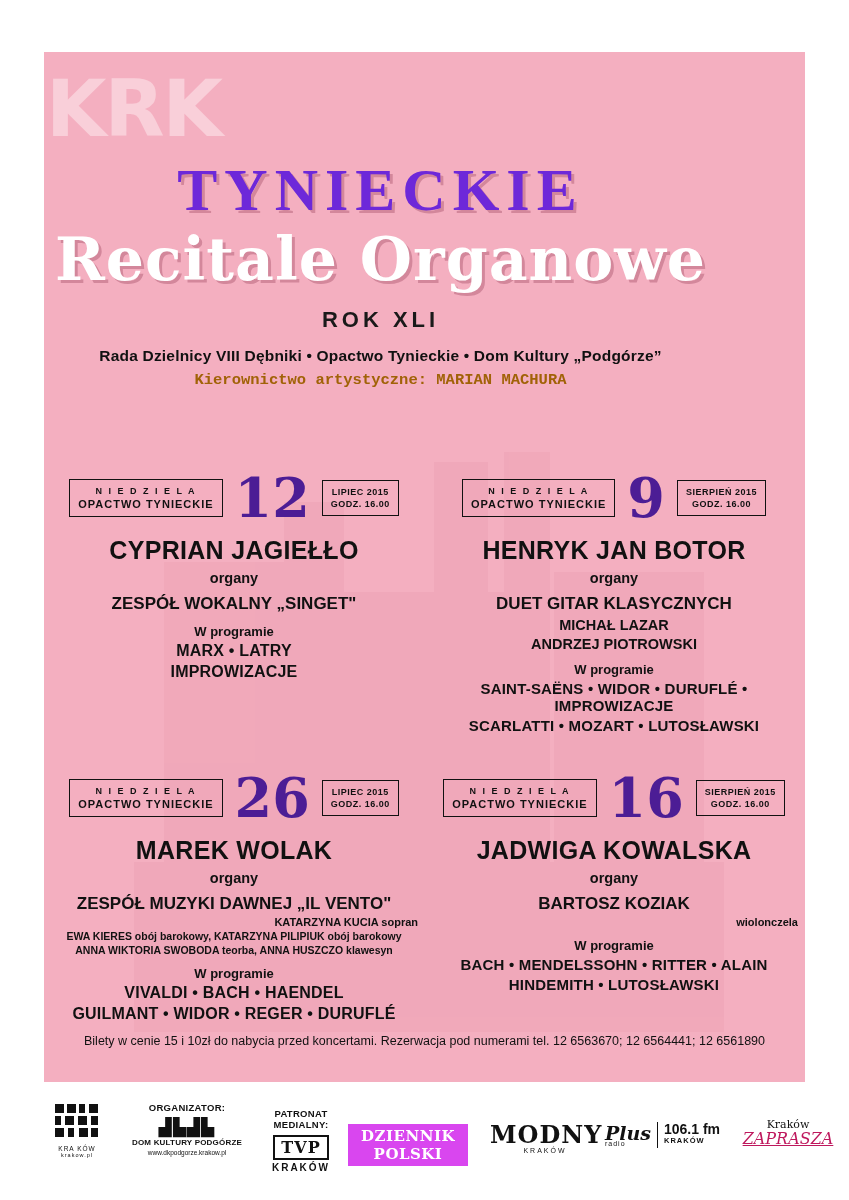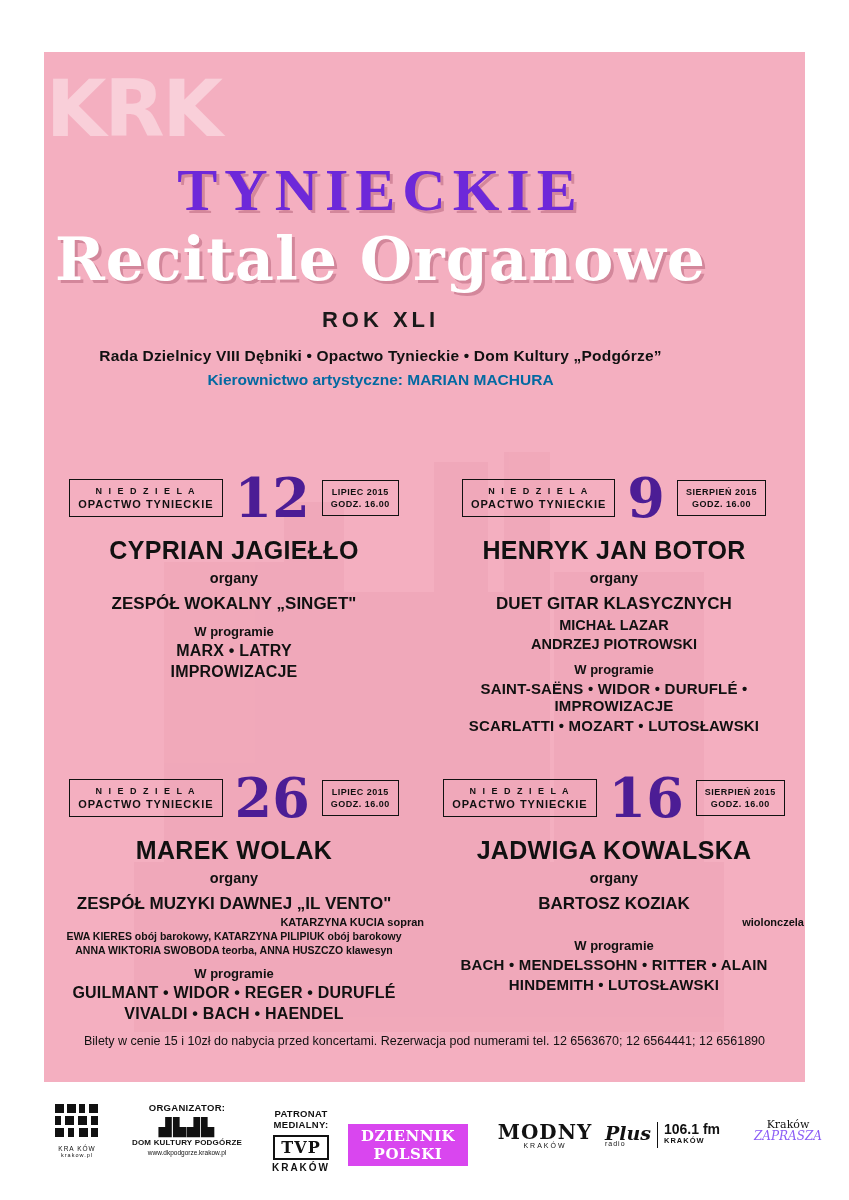--- a/index.html
+++ b/index.html
@@ -64,34 +64,34 @@
   }
   .org-line{
     font-family:"Liberation Sans", sans-serif;
     font-weight:bold;
     font-size:15.5px;
     color:#111;
     margin-top:14px;
     letter-spacing:.2px;
   }
   .art-line{
-    font-family:Liberation Sans, sans-serif;
+    font-family:Liberation Mono, monospace;
     font-weight:bold;
     font-size:15.5px;
-    color:#0369a1;
+    color:#a16207;
     margin-top:6px;
   }
   .concerts{
     position:absolute;left:44px;top:470px;width:761px;
     display:flex;flex-wrap:wrap;
   }
   .concert{
     width:380px;
     box-sizing:border-box;
-    padding:0 0;
+    padding:0 6px;
     text-align:center;
     position:relative;
   }
   .concert.c1,.concert.c2{height:300px;}
   .concert.c3,.concert.c4{height:320px;}
   .datebar{
     display:flex;align-items:center;justify-content:center;
     gap:8px;
     height:56px;
   }
@@ -183,38 +183,38 @@
   .dz{
     position:absolute;left:348px;top:1124px;width:120px;text-align:center;
     background:#d946ef;color:#fff;
     font-family:"DejaVu Serif", serif;font-weight:bold;font-size:15px;
     padding:3px 0;letter-spacing:.5px;
   }
   .modny{
     position:absolute;left:490px;top:1120px;width:110px;text-align:center;
   }
   .modny-t{
-    font-family:"DejaVu Serif", serif;font-weight:bold;font-size:20px;color:#111;letter-spacing:1px;
+    font-family:"DejaVu Serif", serif;font-weight:bold;font-size:24px;color:#111;letter-spacing:1px;
   }
   .modny-s{font-size:7px;color:#111;letter-spacing:2px;margin-top:-2px;}
   .plus{
     position:absolute;left:605px;top:1122px;width:130px;display:flex;align-items:flex-start;gap:6px;
   }
   .plus-t{
     font-family:"DejaVu Serif", serif;font-style:italic;font-weight:bold;font-size:19px;color:#111;
   }
   .plus-sub{font-size:7px;color:#111;letter-spacing:1px;margin-top:-4px;}
   .plus-div{width:1px;height:26px;background:#111;}
   .plus-fm{font-size:14px;font-weight:bold;color:#111;line-height:1;}
   .plus-city{font-size:7.5px;font-weight:bold;color:#111;letter-spacing:1px;}
   .zaprasza{
     position:absolute;left:738px;top:1118px;width:100px;text-align:center;
   }
   .z1{font-family:"DejaVu Serif", serif;font-size:11px;color:#111;}
-  .z2{font-family:"DejaVu Serif", serif;font-style:italic;font-size:12px;color:#8b5cf6;margin-top:-2px;}
+  .z2{font-family:"DejaVu Serif", serif;font-style:italic;font-size:16px;color:#be185d;margin-top:-2px;text-decoration:underline;}
 </style>
 </head>
 <body>
 
 <div class="poster">
 
   <div class="pink-panel">
     <div class="watermark">
       <i class="wm-block" style="left:30px;top:120px;width:120px;height:300px;"></i>
       <i class="wm-block" style="left:150px;top:60px;width:60px;height:360px;"></i>
@@ -292,22 +292,22 @@
           <div class="l2">GODZ. 16.00</div>
         </div>
       </div>
       <div class="performer">MAREK WOLAK</div>
       <div class="instrument">organy</div>
       <div class="ensemble">ZESPÓŁ MUZYKI DAWNEJ „IL VENTO"</div>
       <div class="member small">KATARZYNA KUCIA sopran</div>
       <div class="member smaller">EWA KIERES obój barokowy, KATARZYNA PILIPIUK obój barokowy</div>
       <div class="member smaller">ANNA WIKTORIA SWOBODA teorba, ANNA HUSZCZO klawesyn</div>
       <div class="proglabel">W programie</div>
+      <div class="progline">VIVALDI • BACH • HAENDEL</div>
       <div class="progline">GUILMANT • WIDOR • REGER • DURUFLÉ</div>
-      <div class="progline">VIVALDI • BACH • HAENDEL</div>
     </div>
 
     <div class="concert c4">
       <div class="datebar">
         <div class="dbox">
           <div class="l1">N I E D Z I E L A</div>
           <div class="l2">OPACTWO TYNIECKIE</div>
         </div>
         <div class="bignum">16</div>
         <div class="dbox right">

